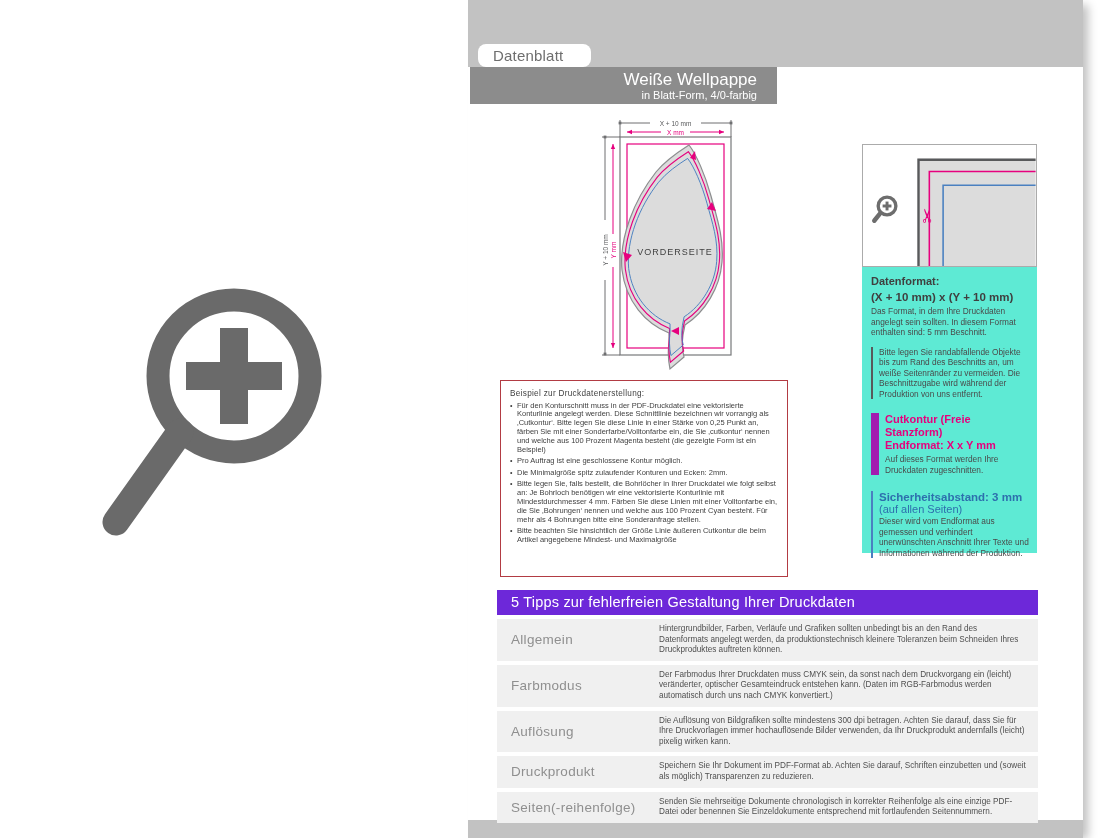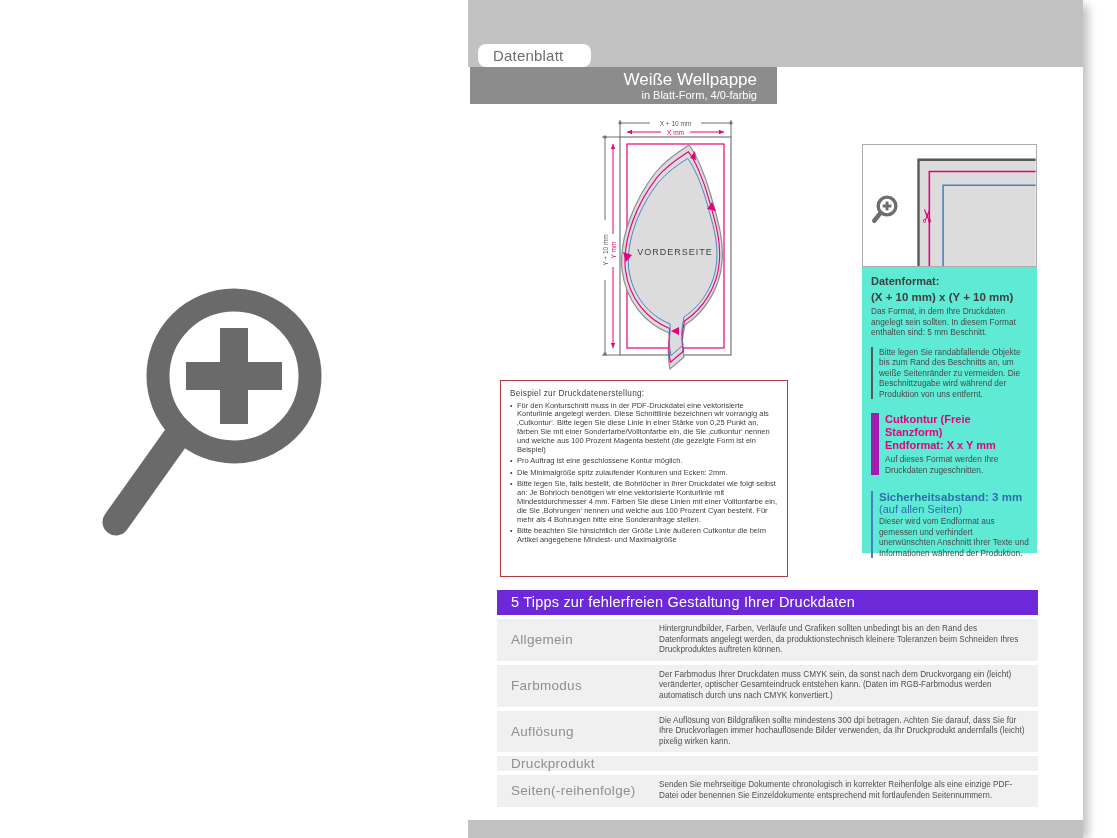--- a/index.html
+++ b/index.html
@@ -221,20 +221,21 @@
     <div class="tip-row">
       <div class="tip-label">Farbmodus</div>
       <div class="tip-text">Der Farbmodus Ihrer Druckdaten muss CMYK sein, da sonst nach dem Druckvorgang ein (leicht) veränderter, optischer Gesamteindruck entstehen kann. (Daten im RGB-Farbmodus werden automatisch durch uns nach CMYK konvertiert.)</div>
     </div>
     <div class="tip-row">
       <div class="tip-label">Auflösung</div>
       <div class="tip-text">Die Auflösung von Bildgrafiken sollte mindestens 300 dpi betragen. Achten Sie darauf, dass Sie für Ihre Druckvorlagen immer hochauflösende Bilder verwenden, da Ihr Druckprodukt andernfalls (leicht) pixelig wirken kann.</div>
     </div>
     <div class="tip-row">
       <div class="tip-label">Druckprodukt</div>
+      <div class="tip-text">Speichern Sie Ihr Dokument im PDF-Format ab. Achten Sie darauf, Schriften einzubetten und (soweit als möglich) Transparenzen zu reduzieren.</div>
     </div>
     <div class="tip-row">
       <div class="tip-label">Seiten(-reihenfolge)</div>
       <div class="tip-text">Senden Sie mehrseitige Dokumente chronologisch in korrekter Reihenfolge als eine einzige PDF-Datei oder benennen Sie Einzeldokumente entsprechend mit fortlaufenden Seitennummern.</div>
     </div>
   </div>
 
 </div>
 
 </body></html>

